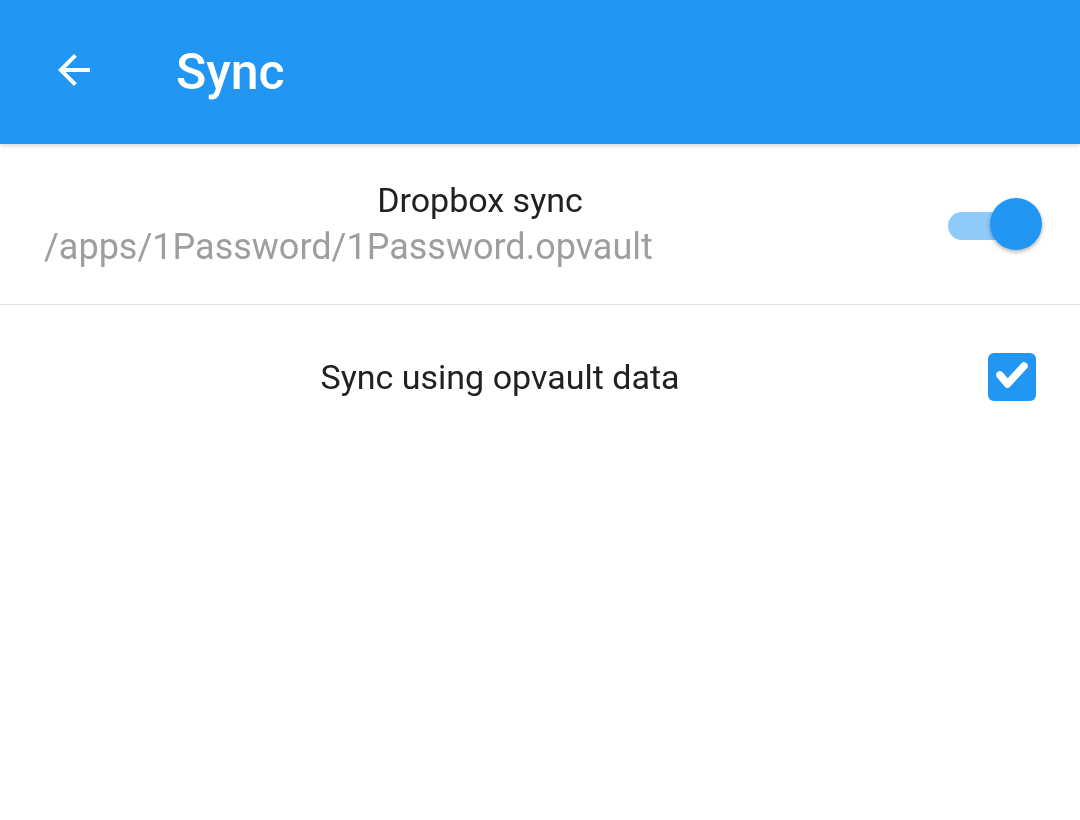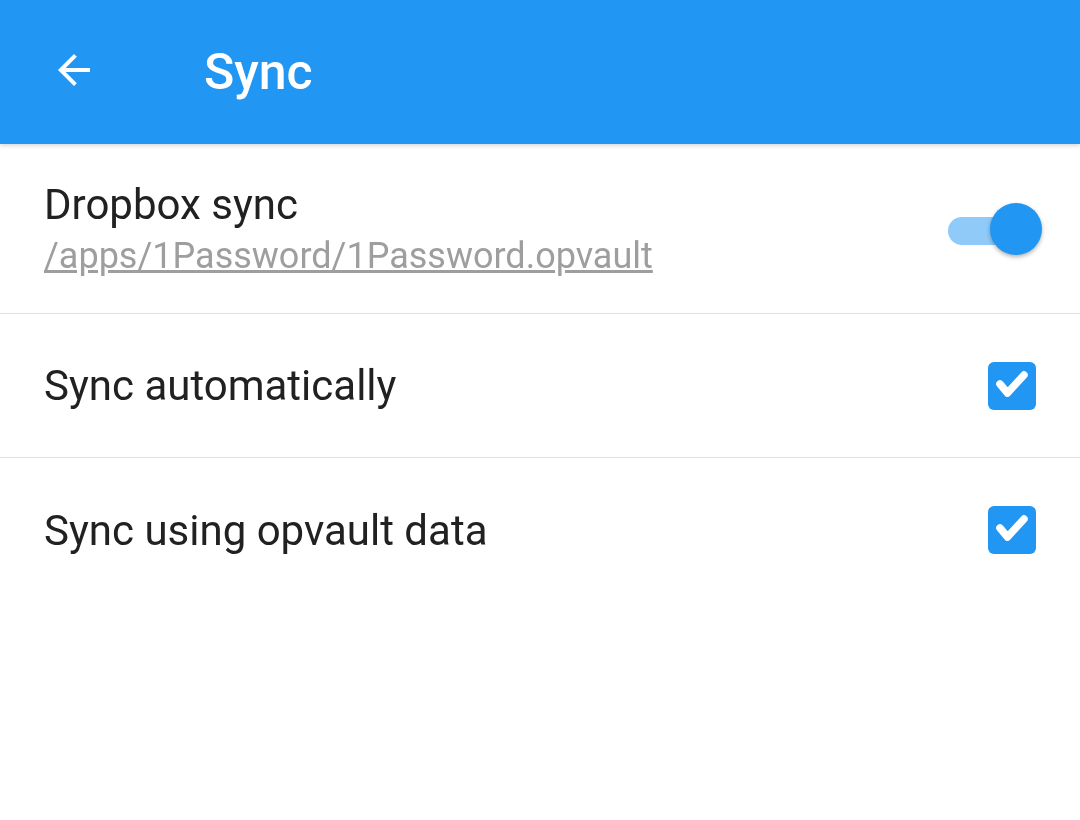--- a/index.html
+++ b/index.html
@@ -27,44 +27,43 @@
       width: 64px;
       height: 64px;
       margin-right: 70px;
       cursor: pointer;
     }
     .header .back svg { width: 48px; height: 48px; fill:#fff; }
     .header .title {
       color: #fff;
       font-size: 50px;
       font-weight: 500;
-      margin-left: 28px;
     }
     .list { padding-top: 0; }
     .item {
       display: flex;
       align-items: center;
       justify-content: space-between;
       padding: 36px 44px;
       border-bottom: 1px solid #e0e0e0;
       min-height: 144px;
     }
     .item:last-child { border-bottom: none; }
     .item .texts { flex: 1; padding-right: 32px; }
     .item .title-text {
-      font-size: 42px;
+      font-size: 34px;
       color: #212121;
       font-weight: 400;
+      text-align: center;
     }
     .item .sub-text {
       font-size: 36px;
       color: #9e9e9e;
       margin-top: 6px;
       font-weight: 400;
-      text-decoration: underline;
     }
     
     .switch {
       position: relative;
       width: 88px;
       height: 52px;
       cursor: pointer;
     }
     .switch .track {
       position: absolute;
@@ -127,32 +126,20 @@
     <div class="texts">
       <div class="title-text">Dropbox sync</div>
       <div class="sub-text">/apps/1Password/1Password.opvault</div>
     </div>
     <div class="switch">
       <div class="track"></div>
       <div class="thumb"></div>
     </div>
   </div>
 
-  <div class="item">
-    <div class="texts">
-      <div class="title-text">Sync automatically</div>
-    </div>
-    <div class="checkbox">
-      <span>
-        <svg viewBox="0 0 24 24">
-            <polyline points="4 12 9 18 20 6"></polyline>
-          </svg>
-      </span>
-    </div>
-  </div>
 
   <div class="item">
     <div class="texts">
       <div class="title-text">Sync using opvault data</div>
     </div>
     <div class="checkbox">
       <span>
         <svg viewBox="0 0 24 24">
             <polyline points="4 12 9 18 20 6"></polyline>
           </svg>

